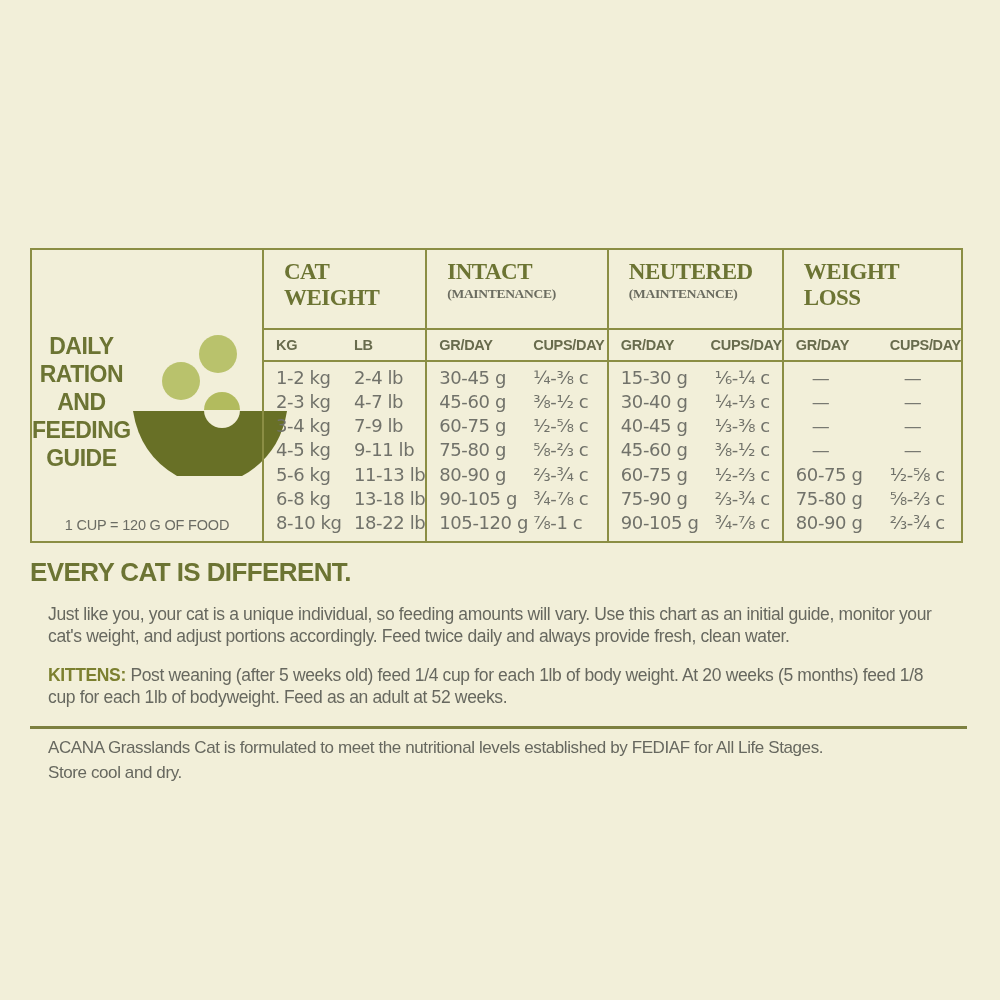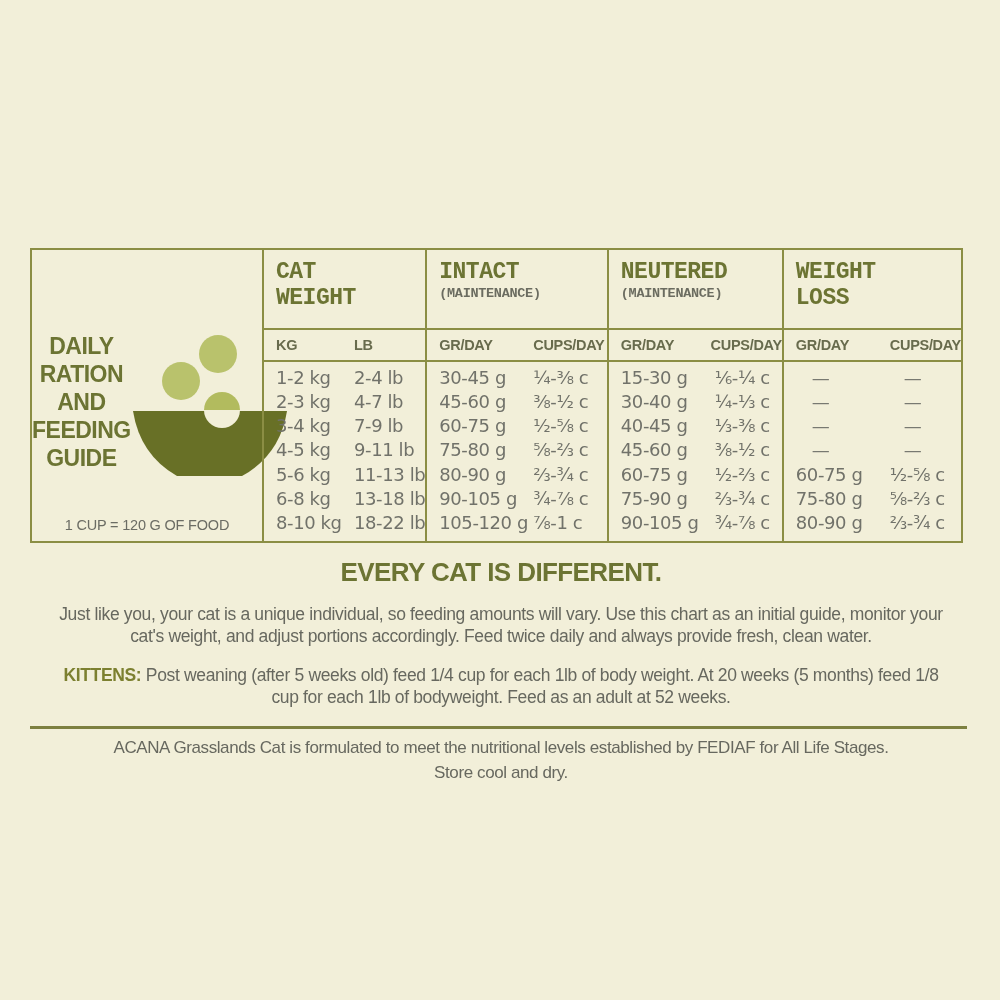--- a/index.html
+++ b/index.html
@@ -26,21 +26,21 @@
     font-family:"Liberation Sans",sans-serif;
   }
   .bowl-wrap{margin-top:25px;}
   .cup-note{
     position:absolute;bottom:8px;left:0;right:0;text-align:center;
     color:#6b6c64;font-size:14.5px;letter-spacing:-0.2px;
     font-family:"Liberation Sans",sans-serif;
   }
   .col-head{
     height:80px;border-bottom:2px solid #8b8e44;box-sizing:border-box;
-    padding:9px 0 0 12px;font-family:Liberation Mono, monospace;
+    padding:9px 0 0 20px;font-family:Liberation Serif, serif;
   }
   .col-head .t1,.col-head .t2{
     color:#6c7433;font-weight:bold;font-size:23px;line-height:26px;letter-spacing:-0.5px;
   }
   .col-head .t2:empty{display:none;}
   .col-head .sub{color:#6b6c60;font-size:13.5px;font-weight:bold;letter-spacing:-0.3px;margin-top:1px;}
   .col-head .sub:empty{display:none;}
   .col-sub{
     height:32px;border-bottom:2px solid #8b8e44;box-sizing:border-box;
     display:flex;align-items:center;padding-left:12px;
@@ -54,21 +54,21 @@
     padding:3px 0 4px 0;box-sizing:border-box;
   }
   .drow{display:flex;padding-left:12px;color:#71726a;font-size:18px;white-space:nowrap;letter-spacing:-0.4px;}
   .col-weight .drow .c1{width:78px;}
   .col-g .drow .c1{width:94px;}
   .drow .dash{color:#787971;}
   .drow .c1.dash{padding-left:16px;width:78px;}
   .col-g .drow .c1.dash{width:78px;}
   .drow .c2.dash{padding-left:14px;}
   
-  .notes{position:absolute;left:30px;top:558px;width:942px;font-family:"Liberation Sans",sans-serif;text-align:center;}
+  .notes{position:absolute;left:30px;top:558px;width:942px;font-family:"Liberation Sans",sans-serif;}
   .notes h1{
     margin:0 0 5px 0;color:#6c7433;font-size:26px;line-height:28px;
     font-weight:bold;letter-spacing:-0.6px;
   }
   .notes p{margin:18px;color:#67685f;font-size:17.5px;line-height:21.5px;letter-spacing:-0.35px;}
   .olabel{color:#7c8030;font-weight:bold;}
   .rule{height:3px;background:#7d8040;margin-top:7px;width:937px;}
   .footer-text{margin-top:6px !important;font-size:17px !important;line-height:25px !important;letter-spacing:-0.4px !important;}
 </style>
 </head>

